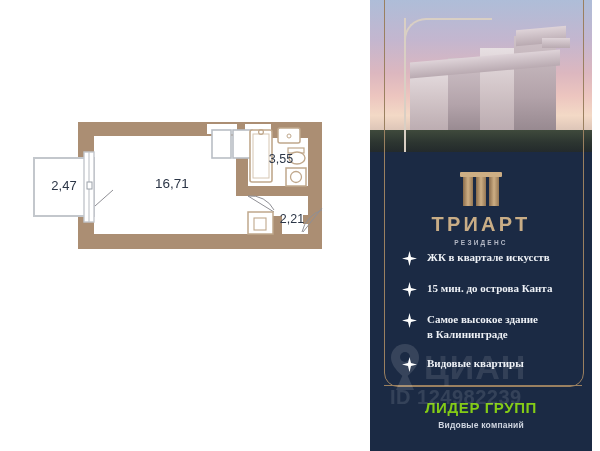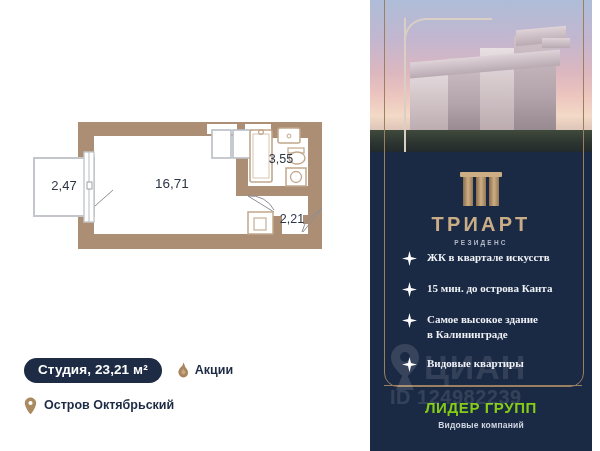--- a/index.html
+++ b/index.html
@@ -142,39 +142,20 @@
           <line x1="322" y1="208" x2="303" y2="232" stroke="#8f8f95" stroke-width="1"></line>
         </g>
 
         <text x="64" y="190" text-anchor="middle" font-family="Liberation Sans, sans-serif" font-size="13" fill="#2c3647">2,47</text>
         <text x="172" y="188" text-anchor="middle" font-family="Liberation Sans, sans-serif" font-size="13.5" fill="#2c3647">16,71</text>
         <text x="281" y="163" text-anchor="middle" font-family="Liberation Sans, sans-serif" font-size="12.5" fill="#2c3647">3,55</text>
         <text x="292" y="223" text-anchor="middle" font-family="Liberation Sans, sans-serif" font-size="12.5" fill="#2c3647">2,21</text>
       </svg>
     </div>
 
-    <div class="plan-footer">
-      <div class="badge-row">
-        <div class="area-badge">Студия, 23,21 м²</div>
-        <div class="promo">
-          <svg class="ic" viewBox="0 0 14 16">
-            <path d="M7 0.5c.4 3-1.9 4-3.3 6.1C2.3 8.6 2 10 2.6 11.6 3.3 13.6 5 15.3 7 15.5c2.2.2 4.3-1.4 4.9-3.6.5-1.8-.1-3.4-1.1-4.9-.5-.8-1.2-1.4-1.6-2.3C8.7 3.5 8.6 2 7 0.5z" fill="#a9865f"></path>
-            <path d="M7.1 6.2c.2 1.4-1.2 2-1.6 3.2-.3 1 .1 2.1 1 2.7 1 .7 2.4.3 2.9-.8.4-1-.1-1.9-.7-2.7-.5-.7-1.3-1.3-1.6-2.4z" fill="#c6a77f"></path>
-          </svg>
-          <span>Акции</span>
-        </div>
-      </div>
-      <div class="loc-row">
-        <svg class="ic" viewBox="0 0 13 17">
-          <path d="M6.5 0.4C3.3.4.8 2.9.8 6c0 4 4.6 10.2 5.2 10.8.3.3.7.3 1 0C7.6 16.2 12.2 10 12.2 6c0-3.1-2.5-5.6-5.7-5.6z" fill="#ab8a62"></path>
-          <circle cx="6.5" cy="6" r="2.1" fill="#ffffff"></circle>
-        </svg>
-        <span class="loc-text">Остров Октябрьский</span>
-      </div>
-    </div>
   </div>
 
   <div class="ad-pane">
 
     <div class="photo">
       <div class="sky"></div>
 
       <div class="tower" style="left:40px;top:66px;width:38px;height:70px;"></div>
       <div class="tower dk" style="left:78px;top:58px;width:32px;height:78px;"></div>
       <div class="tower" style="left:110px;top:48px;width:34px;height:88px;"></div>

